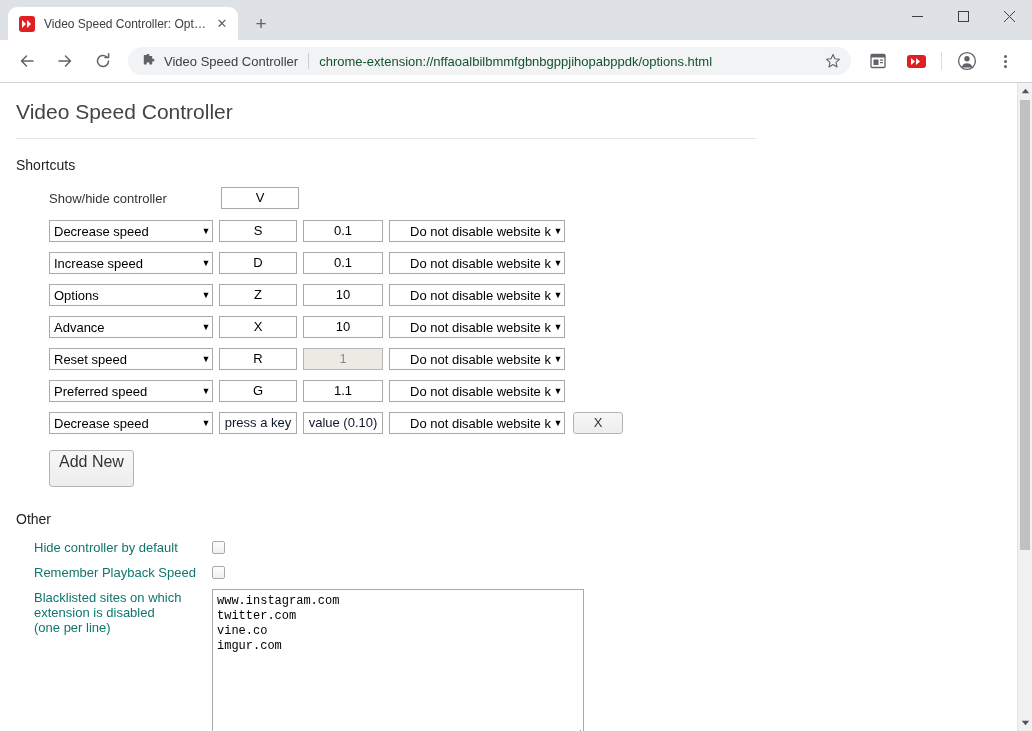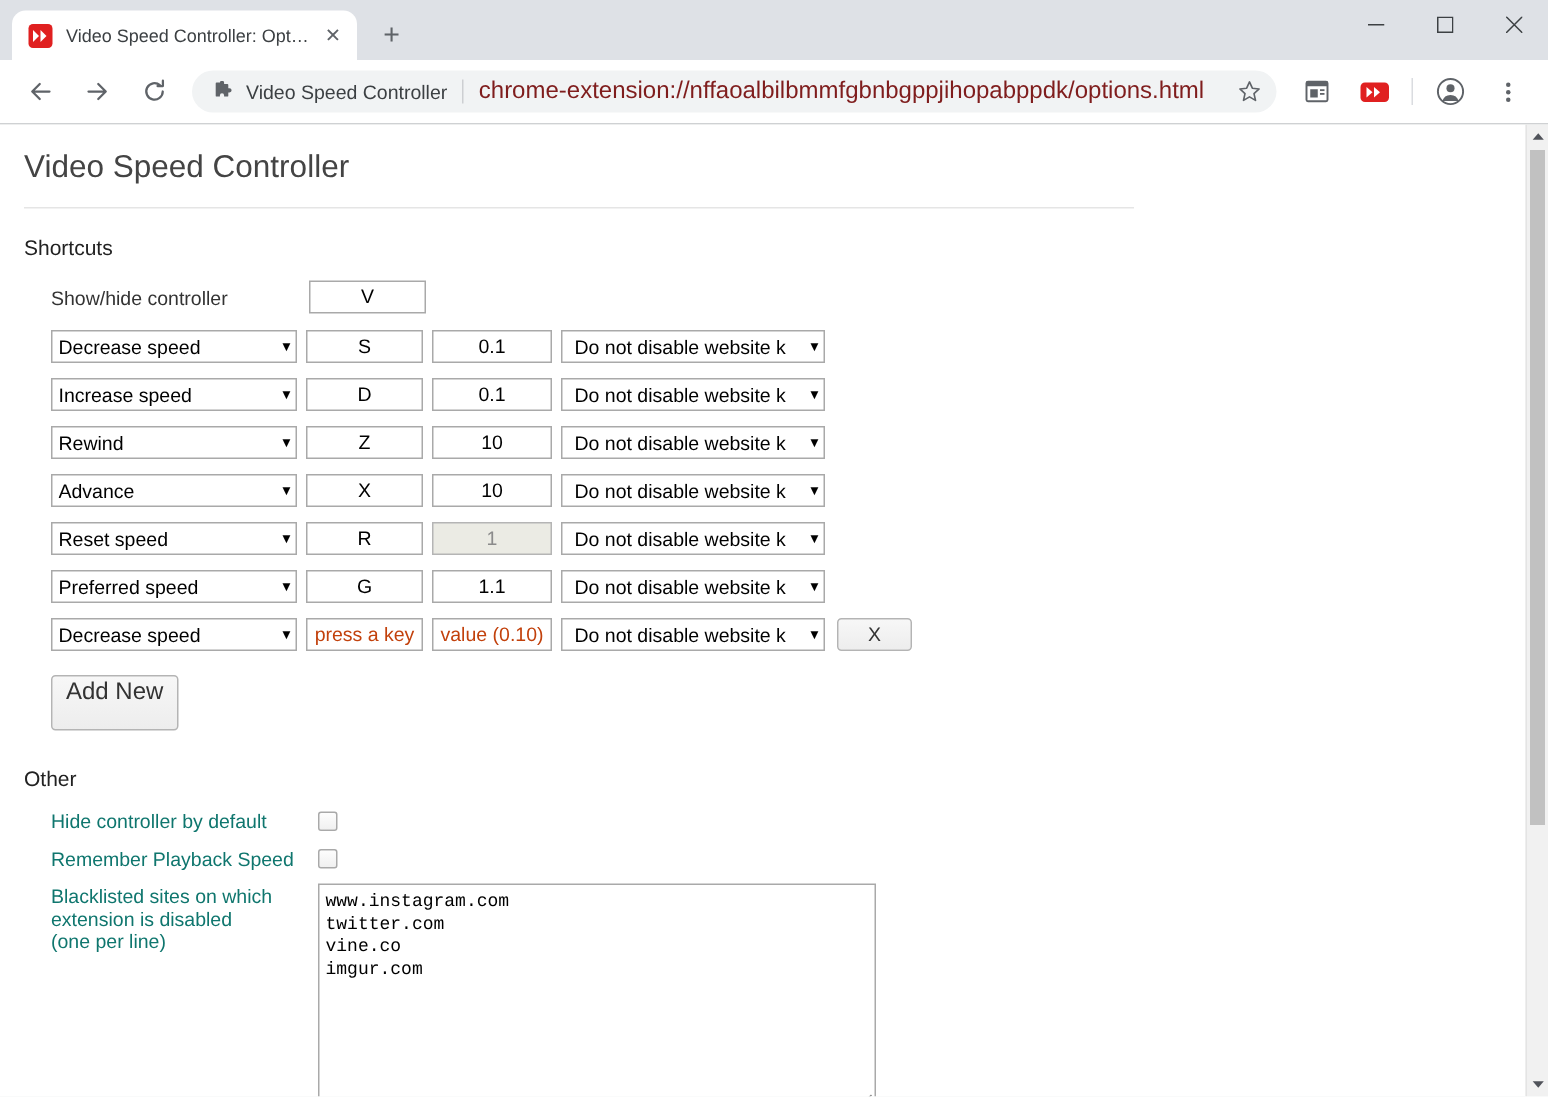--- a/index.html
+++ b/index.html
@@ -130,22 +130,22 @@
     flex: 0 0 auto;
   }
   .omni-sep {
     width: 1px;
     height: 16px;
     background: #cdcfd2;
     margin: 0 10px;
     flex: 0 0 auto;
   }
   .omni-url {
-    font-size: 16px;
-    color: #7f1d1d;
+    font-size: 13px;
+    color: #14532d;
     white-space: nowrap;
     overflow: hidden;
     text-overflow: ellipsis;
     flex: 1 1 auto;
   }
   .omni-star {
     width: 24px; height: 24px;
     flex: 0 0 24px;
     display: flex; align-items: center; justify-content: center;
     color: #5f6368;
@@ -199,21 +199,21 @@
     width: 740px;
   }
   h2.section {
     font-size: 14px;
     font-weight: normal;
     color: #222;
     margin: 0 0 12px 0;
     padding: 0;
   }
 
-  .rows { margin-left: 18px; }
+  .rows { margin-left: 33px; }
 
   .row {
     display: flex;
     align-items: center;
     height: 26px;
     margin-bottom: 6px;
   }
   .row.first { margin-bottom: 7px; }
 
   .lbl {
@@ -269,40 +269,40 @@
     text-align: center;
     line-height: 20px;
     margin-right: 6px;
   }
   .forced {
     width: 176px;
     flex: 0 0 176px;
     position: relative;
     display: flex;
     align-items: center;
-    padding-left: 8px;
+    padding-left: 20px;
     overflow: hidden;
   }
   .forced .sel-text {
     white-space: nowrap;
     overflow: hidden;
     flex: 1 1 auto;
   }
   .forced .arrow {
     flex: 0 0 12px;
     font-size: 9px;
     text-align: center;
     line-height: 20px;
   }
   .fld.disabled {
     background: #ebebe4;
     color: #8b8b8b;
     border-color: #b5b5b5;
   }
-  .fld.placeholder { color: #c2410c; }
+  .fld.placeholder { color: #0f172a; }
 
   .key-solo {
     width: 78px;
     flex: 0 0 78px;
     text-align: center;
     line-height: 20px;
   }
 
   .btn {
     border: 1px solid #b4b4b4;
@@ -539,21 +539,21 @@
               </span>
               <span class="fld key">D</span>
               <span class="fld val">0.1</span>
               <span class="fld forced">
                 <span class="sel-text">Do not disable website k</span>
                 <span class="arrow">▼</span>
               </span>
             </div>
             <div class="row">
               <span class="fld sel">
-                <span class="sel-text">Rewind</span>
+                <span class="sel-text">Options</span>
                 <span class="arrow">▼</span>
               </span>
               <span class="fld key">Z</span>
               <span class="fld val">10</span>
               <span class="fld forced">
                 <span class="sel-text">Do not disable website k</span>
                 <span class="arrow">▼</span>
               </span>
             </div>
             <div class="row">

